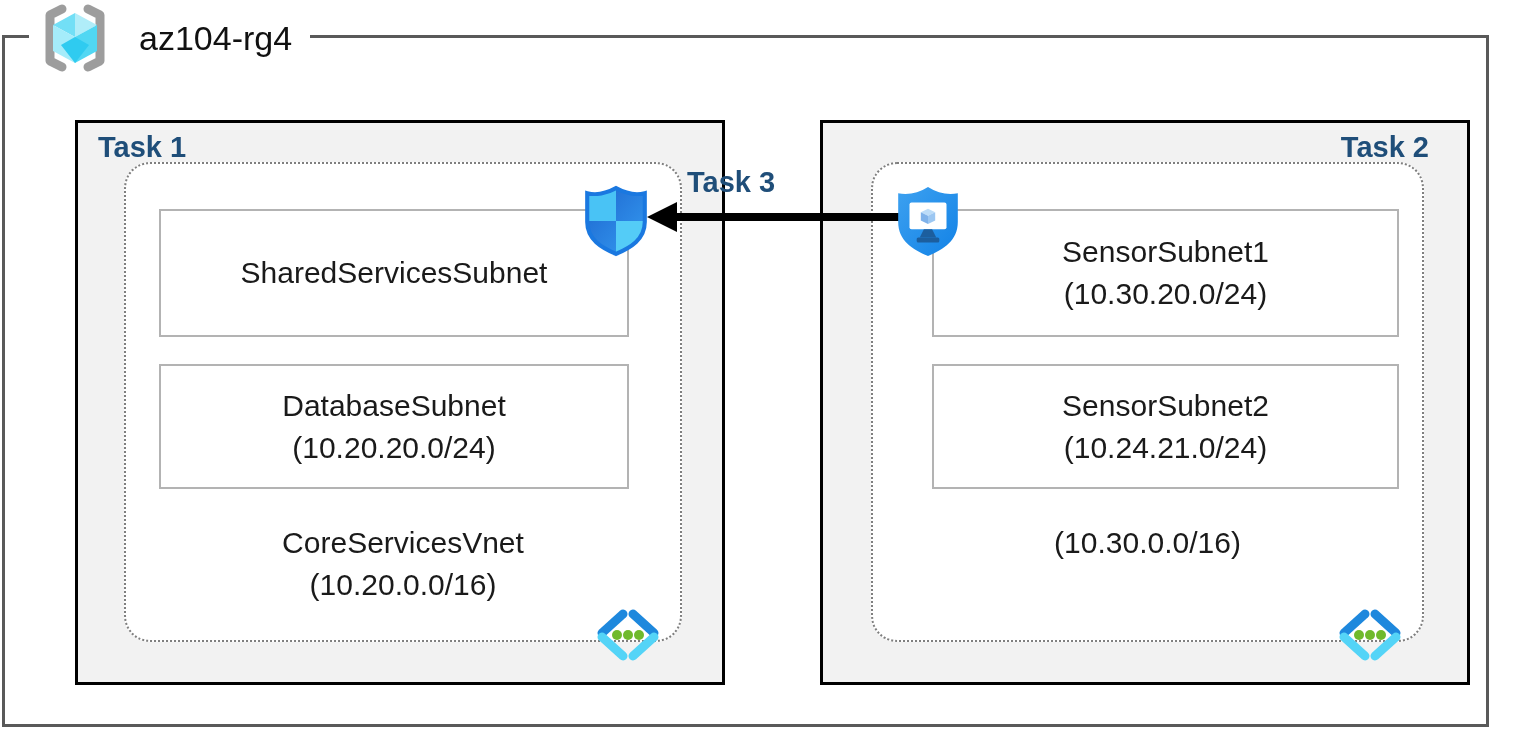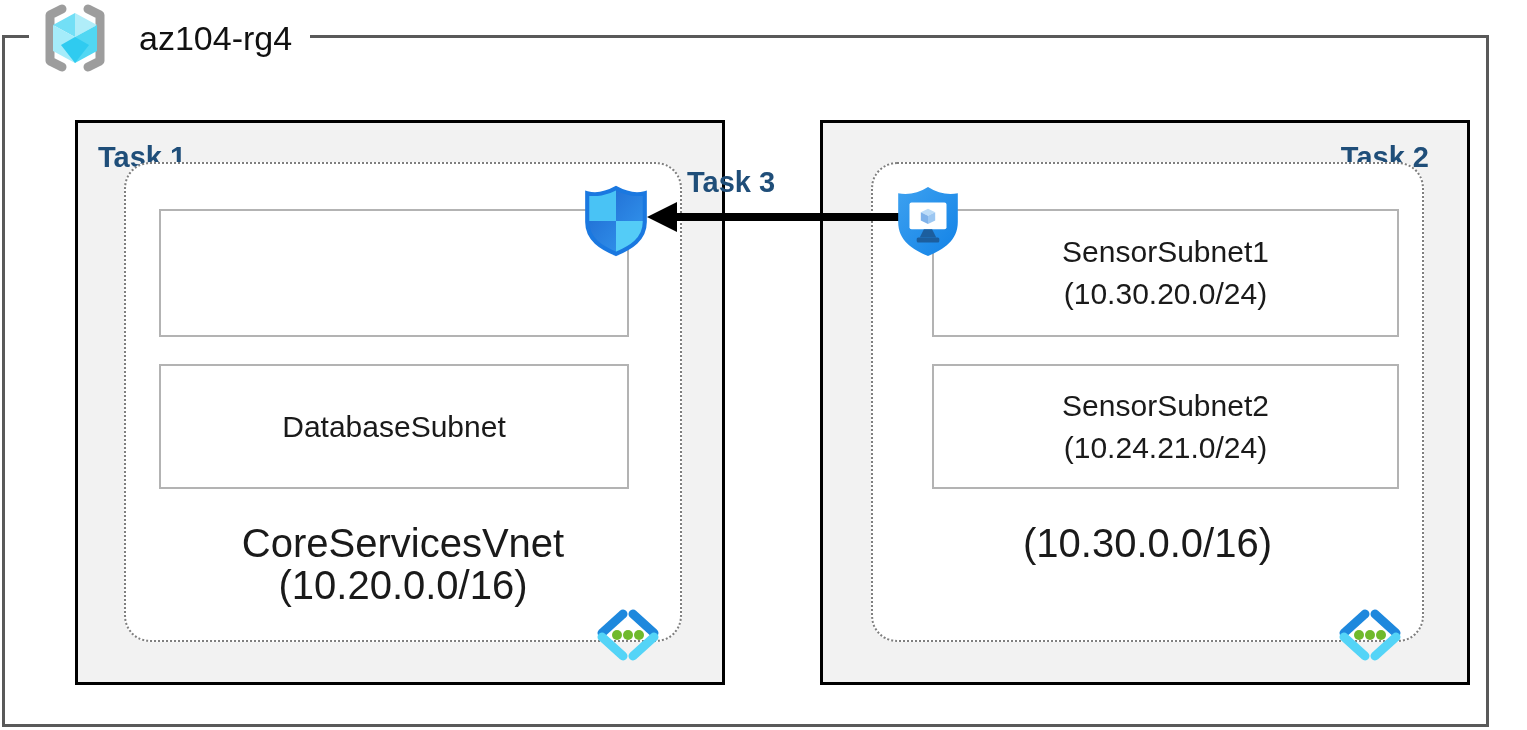--- a/index.html
+++ b/index.html
@@ -24,41 +24,41 @@
   .rg-header{position:absolute;left:24px;top:-37px;height:74px;display:flex;
     align-items:center;gap:26px;background:#fff;padding:0 18px 0 8px;z-index:10;}
   .rg-icon{width:76px;height:72px;display:block;}
   .rg-title{font-size:34px;color:#111;white-space:nowrap;}
 
   
   .task-box{position:absolute;top:82px;width:650px;height:565px;
     background:var(--task-box-bg);border:3px solid var(--task-box-border);}
   .task-box.left{left:70px;}
   .task-box.right{left:815px;}
-  .task-label{position:absolute;top:18px;font-size:29px;font-weight:bold;
+  .task-label{position:absolute;top:8px;font-size:29px;font-weight:bold;
     color:var(--task-label);}
   .task-label.tl-left{left:20px;}
   .task-label.tl-right{right:38px;margin-left:41px;}
 
   
   .vnet-area{position:absolute;top:39px;background:#fff;
     border:2px dotted var(--vnet-border);border-radius:26px;}
   .vnet-area.va-left{left:46px;width:558px;height:480px;}
   .vnet-area.va-right{left:48px;width:553px;height:480px;}
 
   .subnet-box{position:absolute;background:#fff;border:2px solid var(--subnet-border);
     display:flex;flex-direction:column;justify-content:center;text-align:center;
     font-size:30px;line-height:42px;}
   .va-left .subnet-box{left:33px;width:470px;}
   .va-right .subnet-box{left:59px;width:467px;}
   .subnet-1{top:45px;height:128px;}
   .subnet-2{top:200px;height:125px;}
 
   .vnet-label{position:absolute;left:0;right:0;top:358px;text-align:center;
-    font-size:40px;line-height:42px;}
+    font-size:30px;line-height:42px;}
 
   .vnet-icon{position:absolute;right:18px;bottom:-22px;width:68px;height:54px;z-index:6;}
 
   
   .nsg-icon{position:absolute;left:578px;top:146px;width:66px;height:74px;z-index:7;}
   .bastion-icon{position:absolute;left:890px;top:146px;width:66px;height:74px;z-index:7;}
   .arrow{position:absolute;left:642px;top:160px;width:256px;height:38px;z-index:5;}
   .arrow-shaft{position:absolute;left:28px;top:15px;width:226px;height:8px;background:var(--arrow);}
   .arrow-head{position:absolute;left:0;top:4px;width:0;height:0;
     border-top:15px solid transparent;border-bottom:15px solid transparent;
@@ -82,23 +82,25 @@
         <polygon points="60,23 38,35 38,61 60,49" fill="#51d7f3"></polygon>
         <polygon points="38,35 52,43 38,61 24,43" fill="#2fcbf0"></polygon>
       </svg>
       <span class="rg-title">az104-rg4</span>
     </div>
 
     <div class="task-box left">
       <div class="task-label tl-left">Task 1</div>
       <div class="vnet-area va-left">
         <div class="subnet-box subnet-1">
+          <div>SharedServicesSubnet</div>
         </div>
         <div class="subnet-box subnet-2">
           <div>DatabaseSubnet</div>
+          <div>(10.20.20.0/24)</div>
         </div>
         <div class="vnet-label">
           <div>CoreServicesVnet</div>
           <div>(10.20.0.0/16)</div>
         </div>
         <svg class="vnet-icon" viewBox="0 0 68 54">
           <path d="M29 6 L8 25" stroke="#1e88dd" stroke-width="9" stroke-linecap="round"></path>
           <path d="M8 29 L29 48" stroke="#54d4f7" stroke-width="9" stroke-linecap="round"></path>
           <path d="M39 6 L60 25" stroke="#1e88dd" stroke-width="9" stroke-linecap="round"></path>
           <path d="M60 29 L39 48" stroke="#54d4f7" stroke-width="9" stroke-linecap="round"></path>

